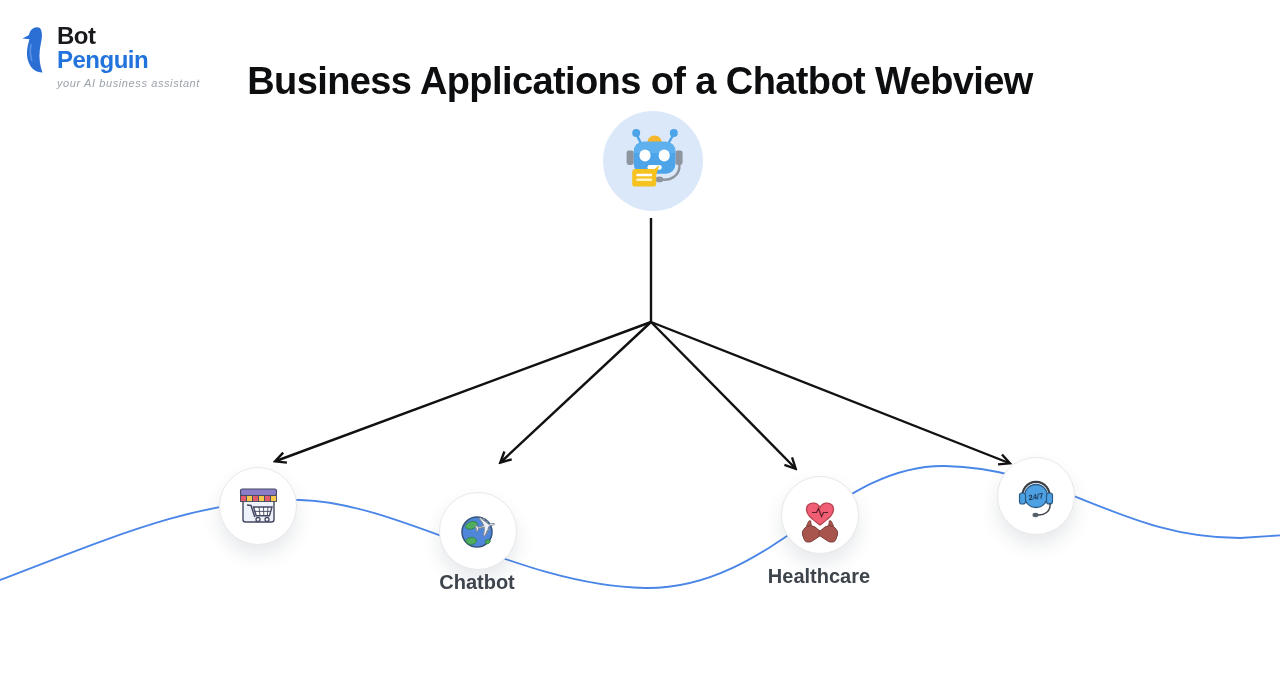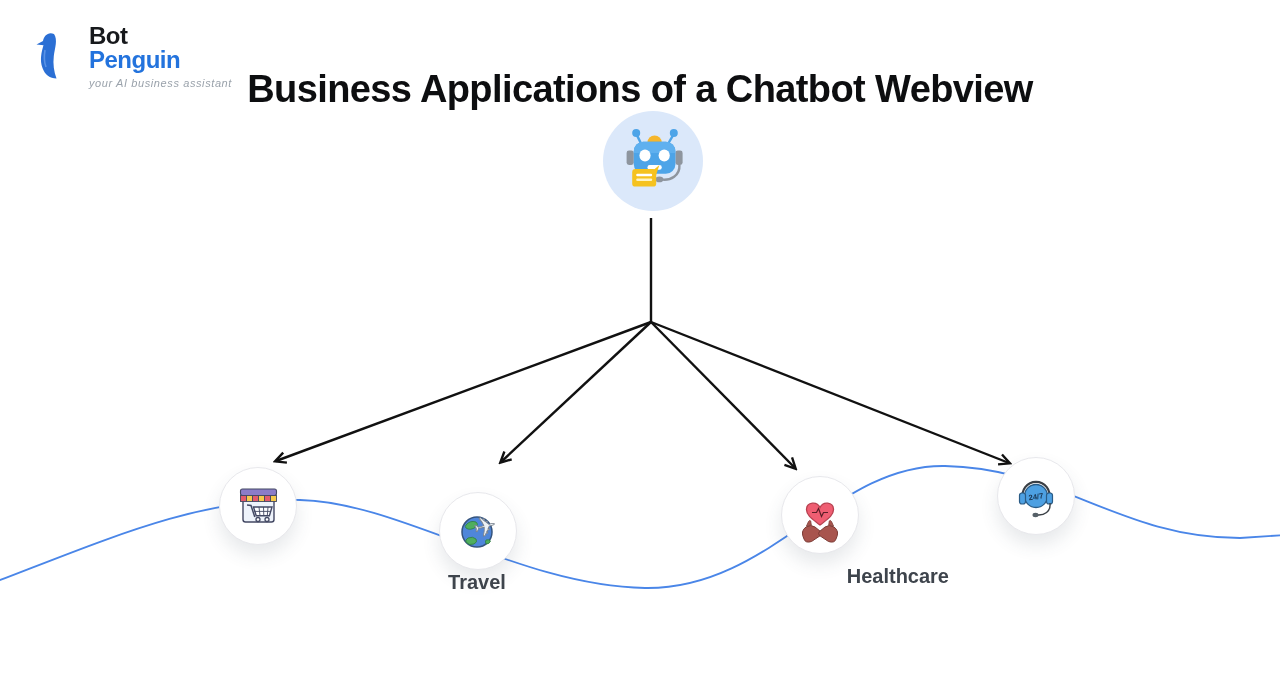--- a/index.html
+++ b/index.html
@@ -1,28 +1,28 @@
 <!DOCTYPE html>
 <html><head>
 <meta charset="utf-8">
 <style>
   html,body{margin:0;padding:0;background:#ffffff;}
   .canvas{
     position:relative;width:1280px;height:686px;overflow:hidden;
     background:#ffffff;font-family:"Liberation Sans",sans-serif;
   }
   
-  .logo{position:absolute;left:30px;top:24px;display:flex;gap:23px;align-items:center;}
+  .logo{position:absolute;left:16px;top:24px;display:flex;gap:5px;align-items:flex-start;}
   .logo-text{display:flex;flex-direction:column;}
   .logo-bot{font-size:24px;font-weight:800;color:#17191c;line-height:1.02;letter-spacing:-0.5px;}
   .logo-penguin{font-size:24px;font-weight:800;color:#2373dd;line-height:1.02;letter-spacing:-0.5px;}
   .logo-tagline{font-size:11px;font-style:italic;color:#9aa2ab;margin-top:4px;letter-spacing:0.6px;}
   
   .title{
-    position:absolute;top:43px;left:0;width:1280px;text-align:center;
+    position:absolute;top:35px;left:0;width:1280px;text-align:center;
     font-size:38px;font-weight:800;color:#0d0e10;letter-spacing:-0.6px;
   }
   
   .connectors{position:absolute;left:0;top:0;z-index:1;}
   
   .hub{
     position:absolute;left:603px;top:111px;width:100px;height:100px;border-radius:50%;
     background:#dbe8fa;display:flex;align-items:center;justify-content:center;z-index:2;
   }
   
@@ -34,21 +34,21 @@
   #node-ecommerce{left:219px;top:467px;}
   #node-travel{left:439px;top:492px;}
   #node-healthcare{left:781px;top:476px;}
   #node-support{left:997px;top:457px;}
   .node-label{
     position:absolute;width:260px;text-align:center;z-index:2;
     font-size:20px;font-weight:600;color:#3e444c;
   }
   #label-ecommerce{left:127px;top:570px;}
   #label-travel{left:347px;top:571px;}
-  #label-healthcare{left:689px;top:565px;text-align:right;}
+  #label-healthcare{left:689px;top:565px;}
   #label-support{left:905px;top:565px;}
 </style>
 </head>
 <body>
 
 <div class="canvas">
 
   <div class="logo">
     <svg width="36" height="52" viewBox="0 0 28 52">
       <path d="M20 4 C14 1.5 10 6 9 11 L2.5 14.5 L9.5 15.2 C7.5 22 5.5 30 8.5 38 C10.8 44.5 16 48.5 22.5 48.5 C20 42 18.8 34 19.8 26 C20.8 18 24 10 20 4 Z" fill="#2b6fd4"></path>
@@ -127,21 +127,21 @@
 
   <div class="node" id="node-travel">
     <svg width="76" height="76" viewBox="0 0 76 76">
       <circle cx="37" cy="39" r="15" fill="#4f86da" stroke="#35547e" stroke-width="1.5"></circle>
       <path d="M26 32 q4 -5 10 -3 q3 2 0 5 q-6 4 -10 1 q-1.5 -1.5 0 -3 Z" fill="#4fae5e" stroke="#2f7f3f" stroke-width="0.8"></path>
       <path d="M28 45 q5 -2 8 1 q2 3 -2 5 q-5 2 -8 -2 q-1 -2 2 -4 Z" fill="#4fae5e" stroke="#2f7f3f" stroke-width="0.8"></path>
       <path d="M46 47 q3 -1 4.5 1 q-1 3 -4 3 q-2 -2 -0.5 -4 Z" fill="#4fae5e" stroke="#2f7f3f" stroke-width="0.8"></path>
       <text x="45" y="34" font-size="27" text-anchor="middle" dominant-baseline="central" transform="rotate(-14 45 34)" fill="#edf1f5" stroke="#77808c" stroke-width="0.8">✈</text>
     </svg>
   </div>
-  <div class="node-label" id="label-travel">Travel</div>
+  <div class="node-label" id="label-travel">Chatbot</div>
 
   <div class="node" id="node-healthcare">
     <svg width="76" height="76" viewBox="0 0 76 76">
       <path d="M38 30.5 C 35 24, 25 25, 24.5 32 C 24 38.5, 32 43, 38 48 C 44 43, 52 38.5, 51.5 32 C 51 25, 41 24, 38 30.5 Z" fill="#ef5e72" stroke="#b8404f" stroke-width="1.3"></path>
       <polyline points="30,35.5 34.5,35.5 36.5,31.5 39.5,39.5 41.5,35.5 46,35.5" fill="none" stroke="#5e1f28" stroke-width="1.2"></polyline>
       <path d="M22 62 q-4 -8 2 -12 q5 -3 9 0 l5.5 4.5 q2 2 0 4 l-9 6 q-6 2 -7.5 -2.5 Z" fill="#a8554e" stroke="#7c3c36" stroke-width="1"></path>
       <path d="M24.5 49 l2 -4.5 q1 -1.8 2.2 -0.6 l0.6 4.2 Z" fill="#a8554e" stroke="#7c3c36" stroke-width="0.8"></path>
       <path d="M54 62 q4 -8 -2 -12 q-5 -3 -9 0 l-5.5 4.5 q-2 2 0 4 l9 6 q6 2 7.5 -2.5 Z" fill="#a8554e" stroke="#7c3c36" stroke-width="1"></path>
       <path d="M51.5 49 l-2 -4.5 q-1 -1.8 -2.2 -0.6 l-0.6 4.2 Z" fill="#a8554e" stroke="#7c3c36" stroke-width="0.8"></path>
     </svg>

